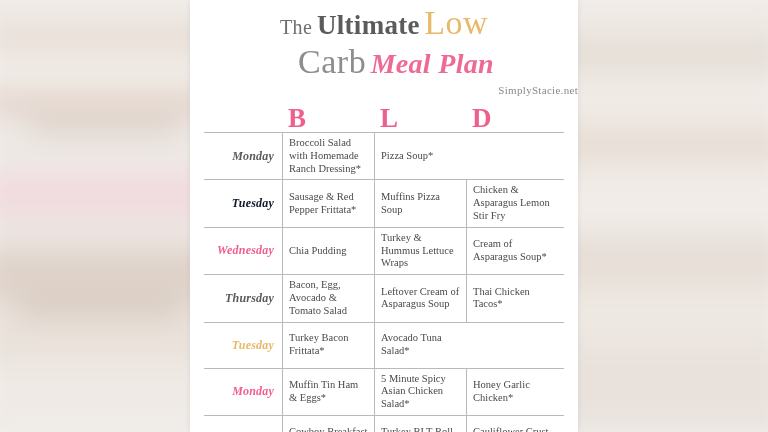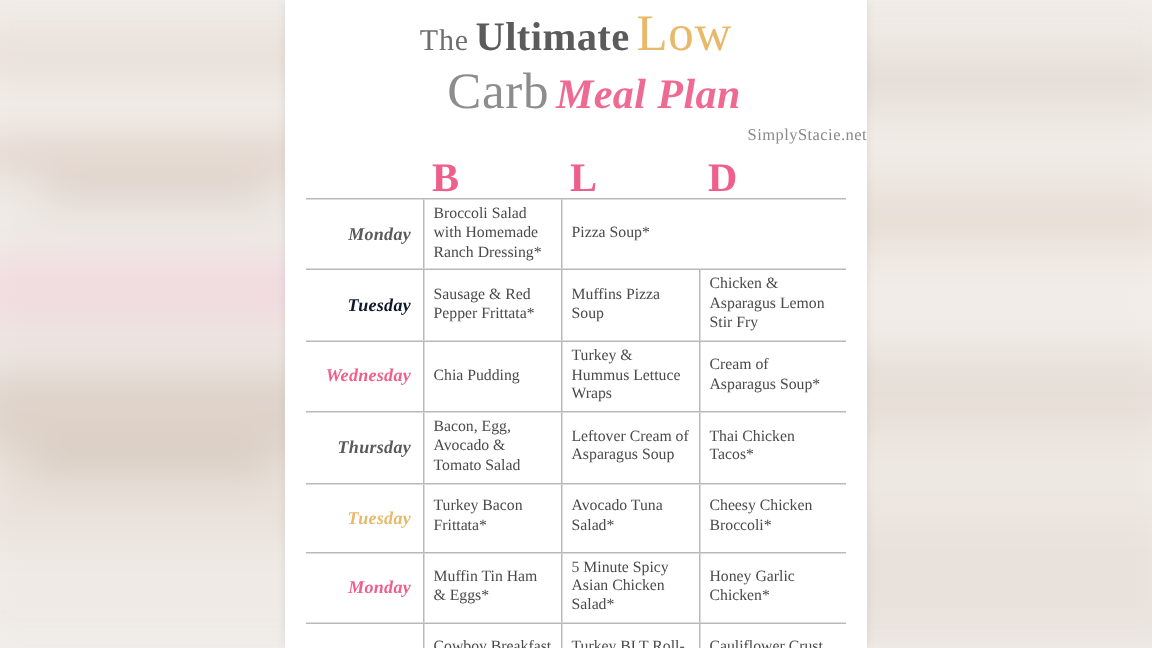--- a/index.html
+++ b/index.html
@@ -233,21 +233,20 @@
         <div class="day" style="color:#5a5a5a">Thursday</div>
         <div class="cell">Bacon, Egg, Avocado &amp; Tomato Salad</div>
         <div class="cell">Leftover Cream of Asparagus Soup</div>
         <div class="cell">Thai Chicken Tacos*</div>
       </div>
 
       <div class="row">
         <div class="day" style="color:#e8b96a">Tuesday</div>
         <div class="cell">Turkey Bacon Frittata*</div>
         <div class="cell">Avocado Tuna Salad*</div>
-        <div class="cell">Cheesy Chicken Broccoli*</div>
       </div>
 
       <div class="row">
         <div class="day" style="color:#ef5f8c">Monday</div>
         <div class="cell">Muffin Tin Ham &amp; Eggs*</div>
         <div class="cell">5 Minute Spicy Asian Chicken Salad*</div>
         <div class="cell">Honey Garlic Chicken*</div>
       </div>
 
       <div class="row">

